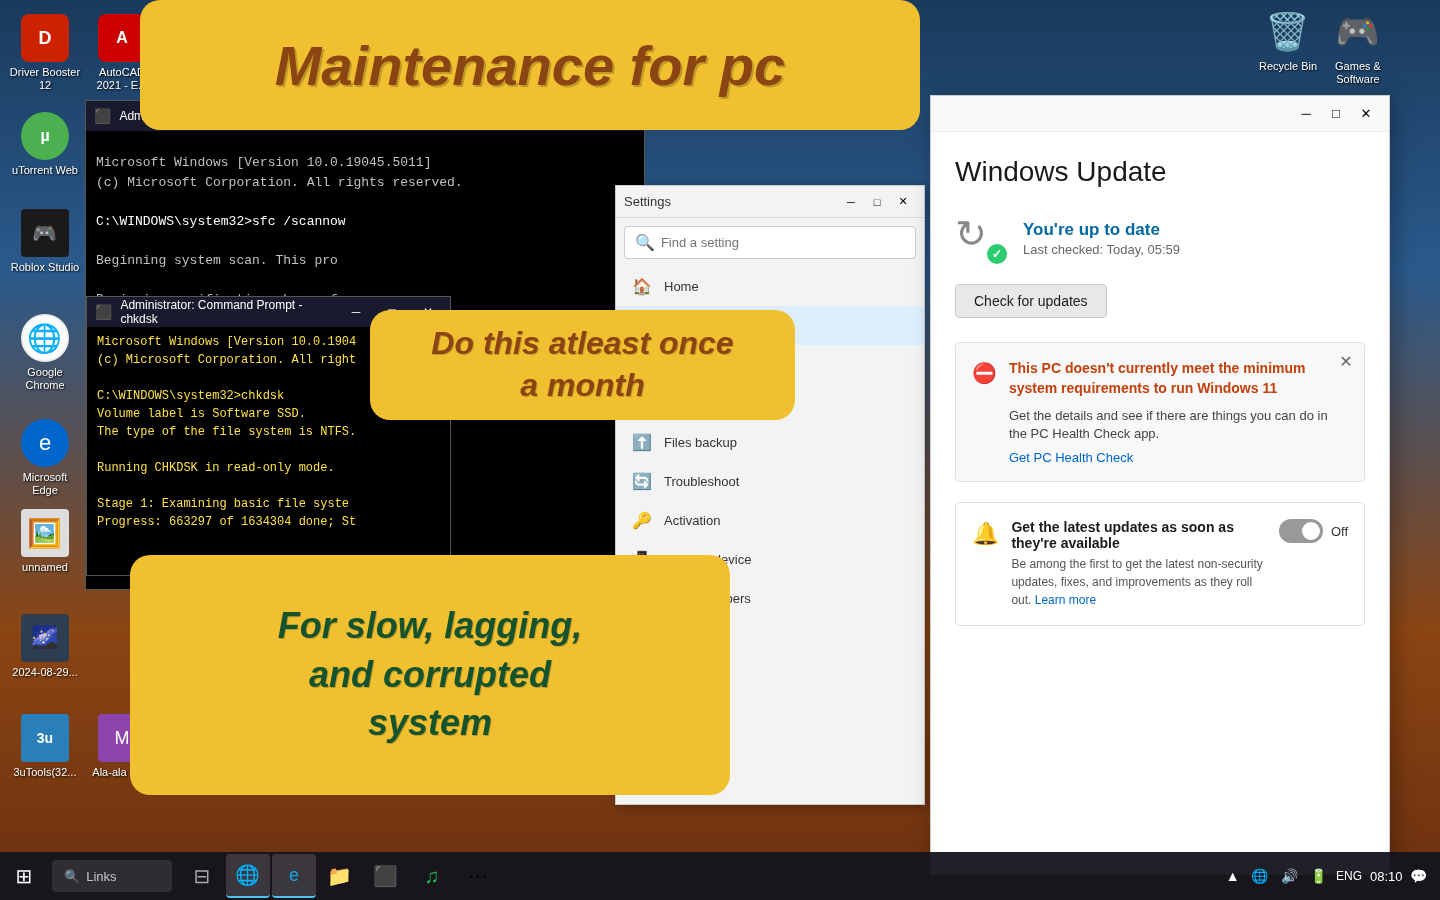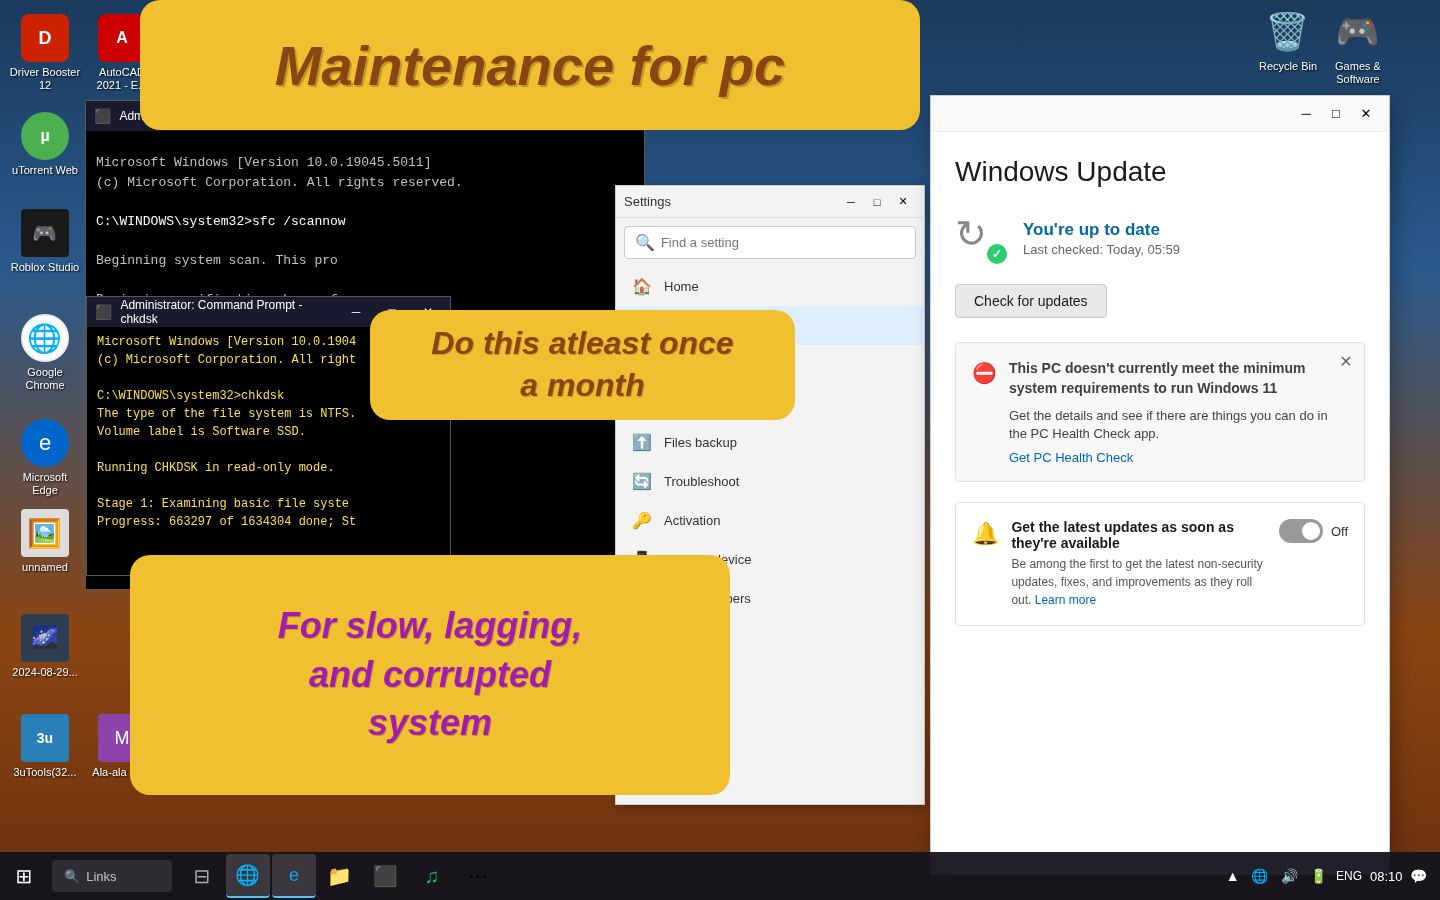--- a/index.html
+++ b/index.html
@@ -316,21 +316,21 @@
     #win11-warning .error-icon {
       color: #e74c3c;
       font-size: 20px;
       flex-shrink: 0;
       margin-top: 2px;
     }
     #win11-warning .warning-body { flex: 1; }
     #win11-warning .warning-body p {
       font-size: 14px;
       font-weight: 600;
-      color: #404040;
+      color: #c2410c;
       line-height: 1.4;
       margin-bottom: 8px;
     }
     #win11-warning .warning-body .desc {
       font-size: 13px;
       color: #444;
       font-weight: 400;
     }
     #win11-warning .health-link {
       color: #0066cc;
@@ -453,21 +453,21 @@
     #bottom-bubble {
       top: 555px;
       left: 130px;
       width: 600px;
       height: 240px;
       border-radius: 20px;
     }
     #bottom-bubble p {
       font-size: 36px;
       font-weight: 900;
-      color: #a21caf;
+      color: #14532d;
       font-style: italic;
       text-align: center;
       text-shadow: 1px 1px 0px rgba(0,0,0,0.2);
       line-height: 1.35;
     }
 
     
     #chkdsk-window {
       position: absolute;
       top: 296px;
@@ -642,22 +642,22 @@
       <span style="flex:1; font-size:12px; color:white;">Administrator: Command Prompt - chkdsk</span>
       <div class="win-btn">─</div>
       <div class="win-btn">□</div>
       <div class="win-btn close">✕</div>
     </div>
     <div id="chkdsk-content">
       <div class="cmd-output">Microsoft Windows [Version 10.0.1904</div>
       <div class="cmd-output">(c) Microsoft Corporation. All right</div>
       <div class="cmd-output">&nbsp;</div>
       <div class="cmd-line">C:\WINDOWS\system32&gt;chkdsk</div>
+      <div class="cmd-output">Volume label is Software SSD.</div>
       <div class="cmd-output">The type of the file system is NTFS.</div>
-      <div class="cmd-output">Volume label is Software SSD.</div>
       <div class="cmd-output">&nbsp;</div>
       <div class="cmd-output">Running CHKDSK in read-only mode.</div>
       <div class="cmd-output">&nbsp;</div>
       <div class="cmd-output">Stage 1: Examining basic file syste</div>
       <div class="cmd-output">Progress: 663297 of 1634304 done; St</div>
     </div>
   </div>
 
   <div id="settings-window">
     <div id="settings-titlebar">

